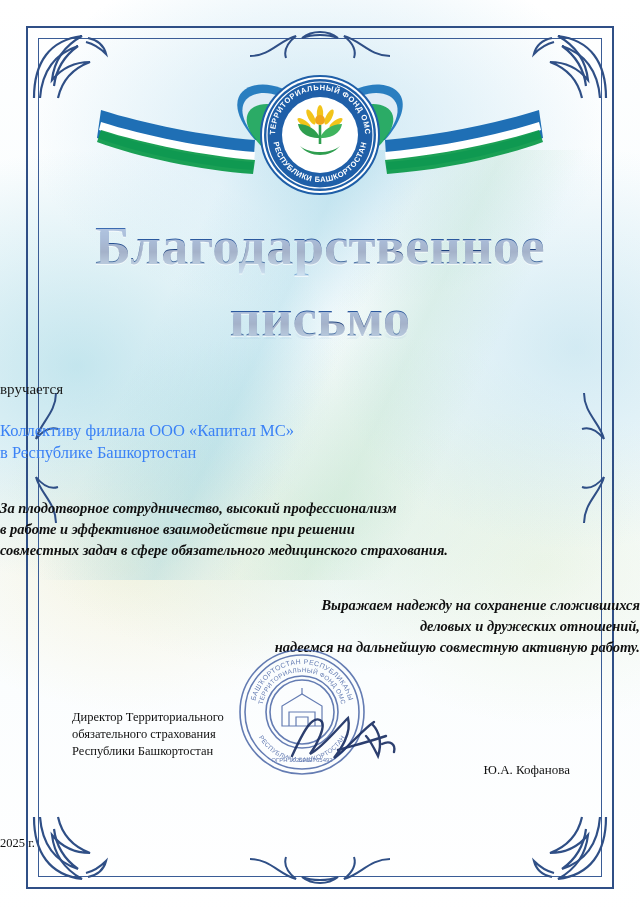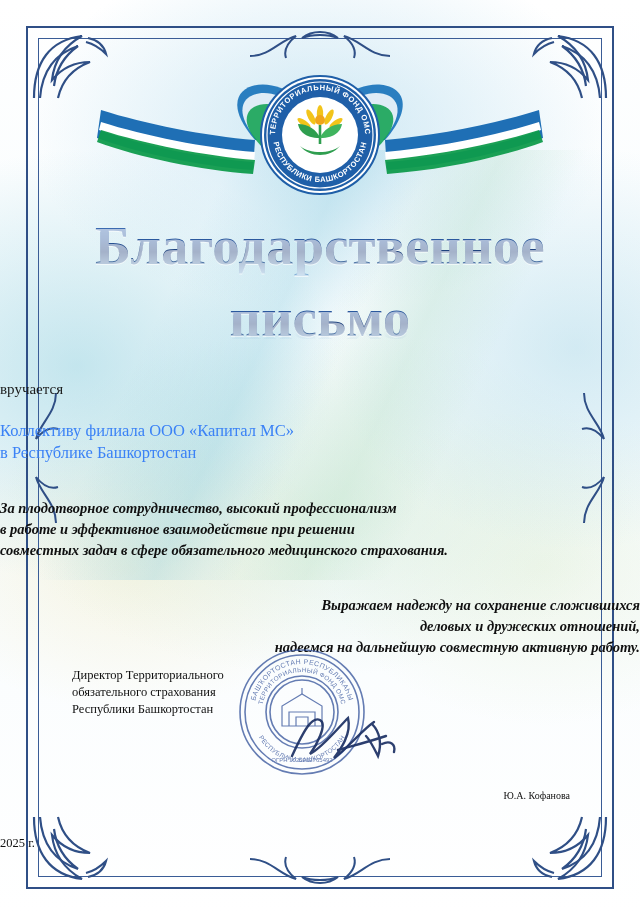--- a/index.html
+++ b/index.html
@@ -156,32 +156,31 @@
     font-size: 14.5px;
     font-style: italic;
     font-weight: 700;
     line-height: 21px;
     color: #101010;
   }
 
   
   .signer-title {
     position: absolute;
-    left: 72px; top: 667px;
+    left: 72px; top: 709px;
     width: 230px;
     font-size: 12.5px;
     line-height: 17px;
     color: #111;
   }
   .signer-name {
     position: absolute;
     right: 70px; top: 762px;
-    font-size: 10px;
+    font-size: 13px;
     color: #111;
-    margin-top: 28px;
   }
   .year {
     position: absolute;
     top: 836px; width: 100%;
     font-size: 12.5px;
     color: #111;
   }
 
   
   .stamp {

